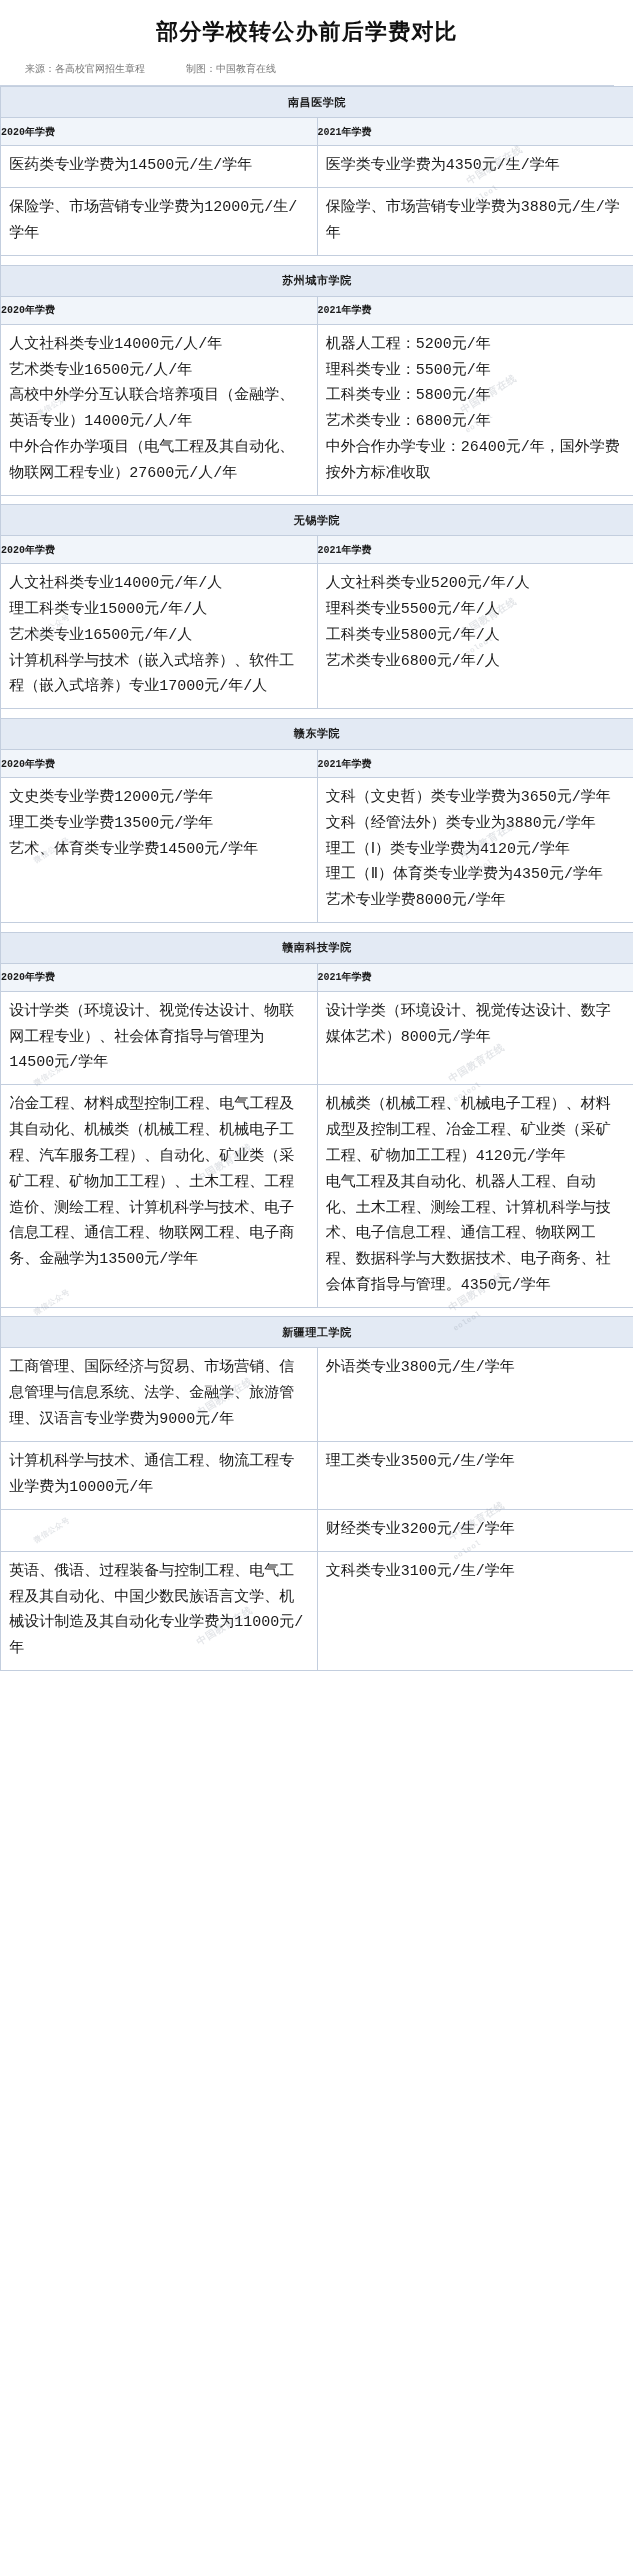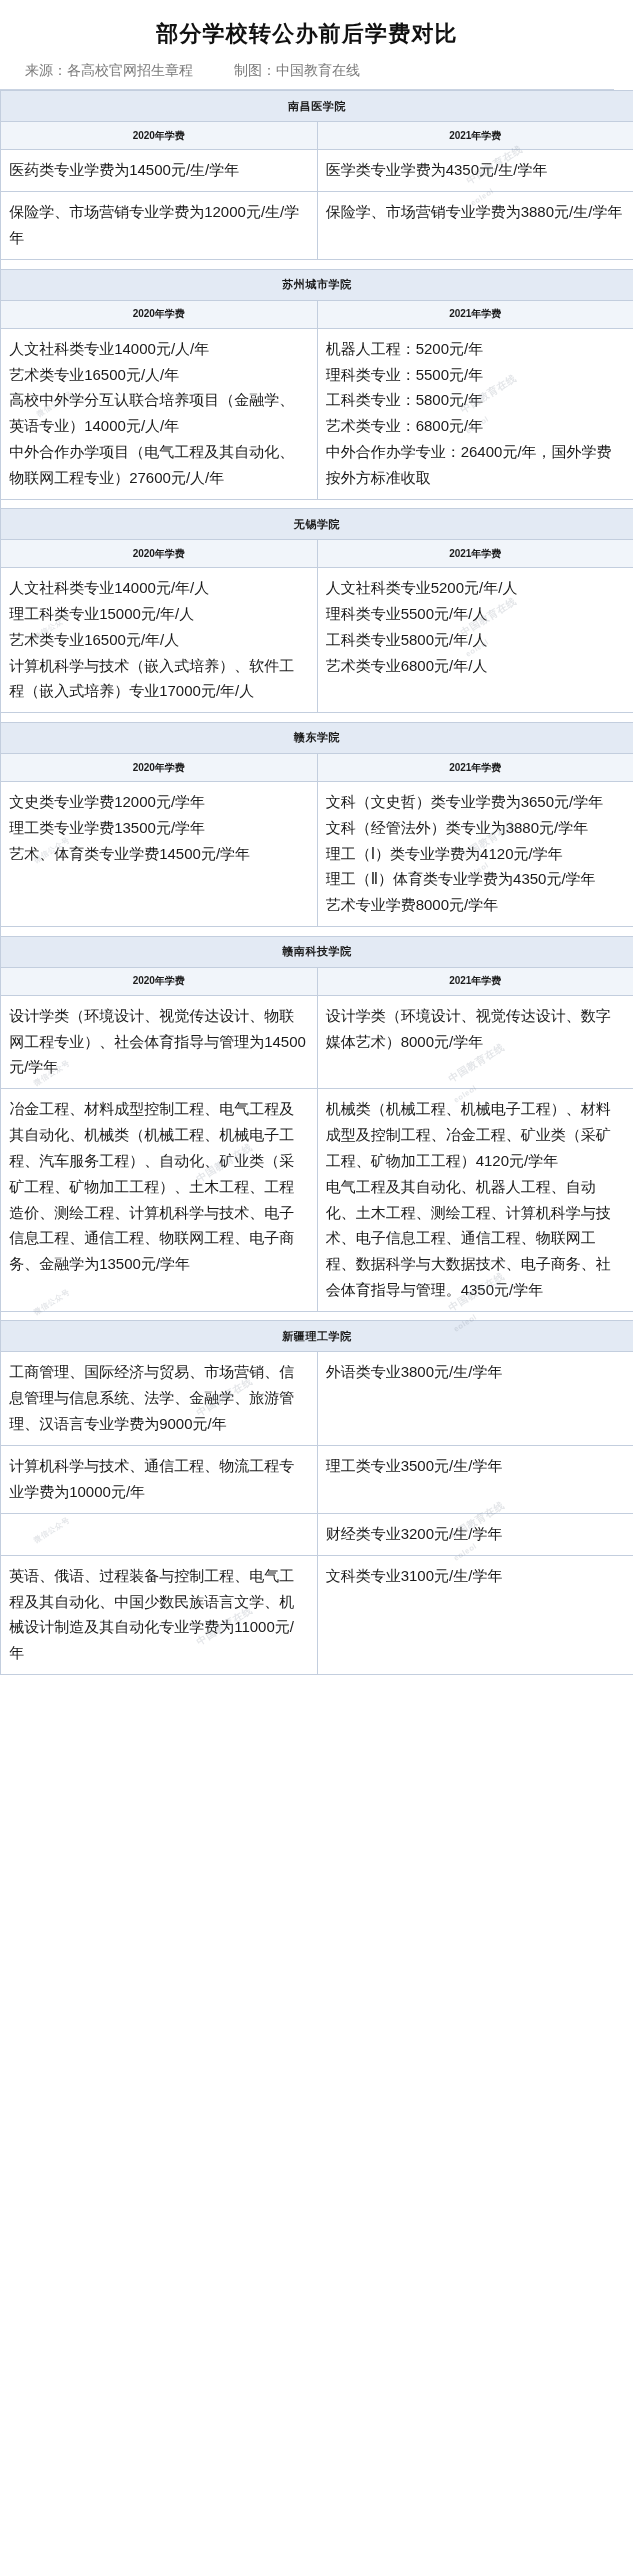--- a/index.html
+++ b/index.html
@@ -11,35 +11,36 @@
   body {
     width: 634px;
     font-family: "Liberation Sans", "DejaVu Sans", sans-serif;
     color: #1a1a1a;
     position: relative;
   }
   .page {
     width: 614px;
     position: relative;
     padding: 0 0 17.6px 0;
+    font-family: Liberation Mono, monospace;
   }
   .title {
     text-align: center;
     font-size: 22px;
     font-weight: bold;
     letter-spacing: 1.2px;
     color: #111;
     padding: 20px 0 0 0;
     line-height: 1.3;
   }
   .credits {
     display: flex;
     justify-content: flex-start;
     gap: 41px;
-    font-size: 14px;
+    font-size: 10px;
     color: #7a7a7a;
     padding: 13px 0 9.4px 25px;
   }
   .credits span { white-space: nowrap; }
   .rule {
     height: 1.2px;
     background: #c9d3e2;
     margin: 0 0 0 0;
   }
   table.main {
@@ -56,21 +57,21 @@
     text-align: center;
     font-size: 11px;
     font-weight: bold;
     color: #1b1b1b;
     padding: 7.6px 0;
     letter-spacing: 0.6px;
     margin-top: 40px;
   }
   .year-row td {
     background: #f1f5fa;
-    text-align: center;
+    text-align: left;
     font-size: 10px;
     font-weight: bold;
     color: #1b1b1b;
     padding: 6.5px 0;
   }
   .data-row td {
     background: #ffffff;
     font-size: 15px;
     line-height: 1.72;
     color: #1a1a1a;

